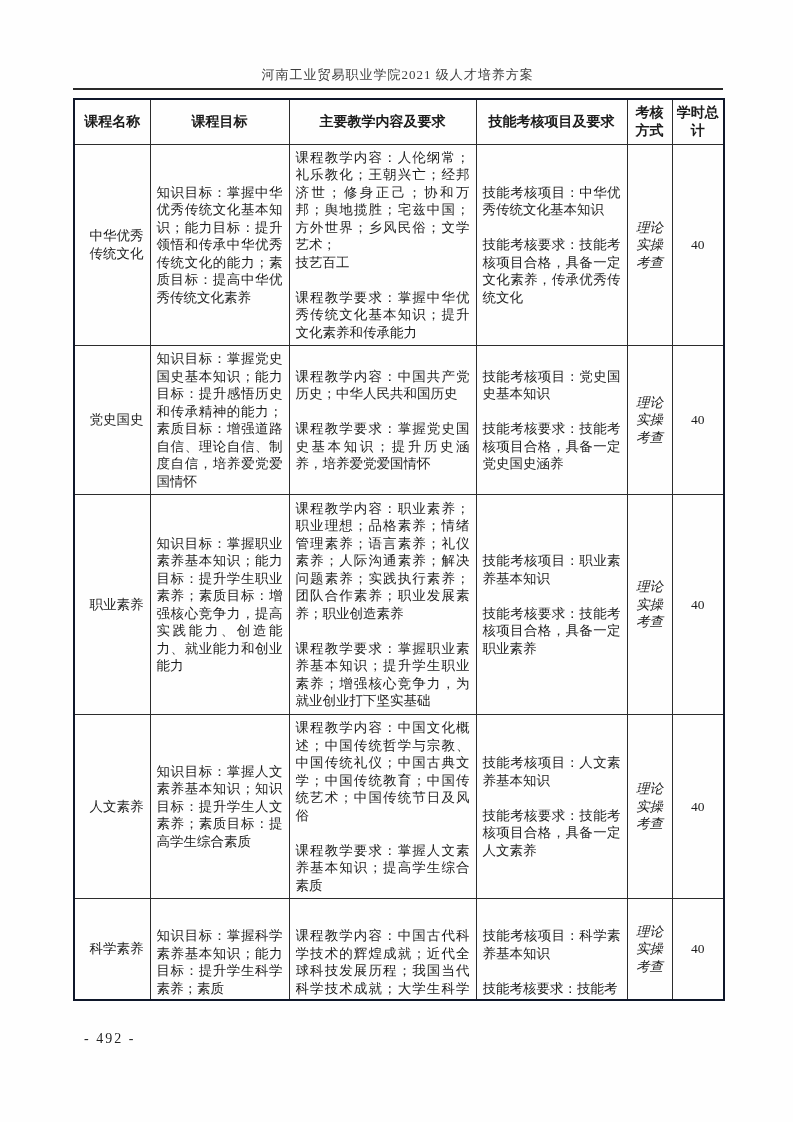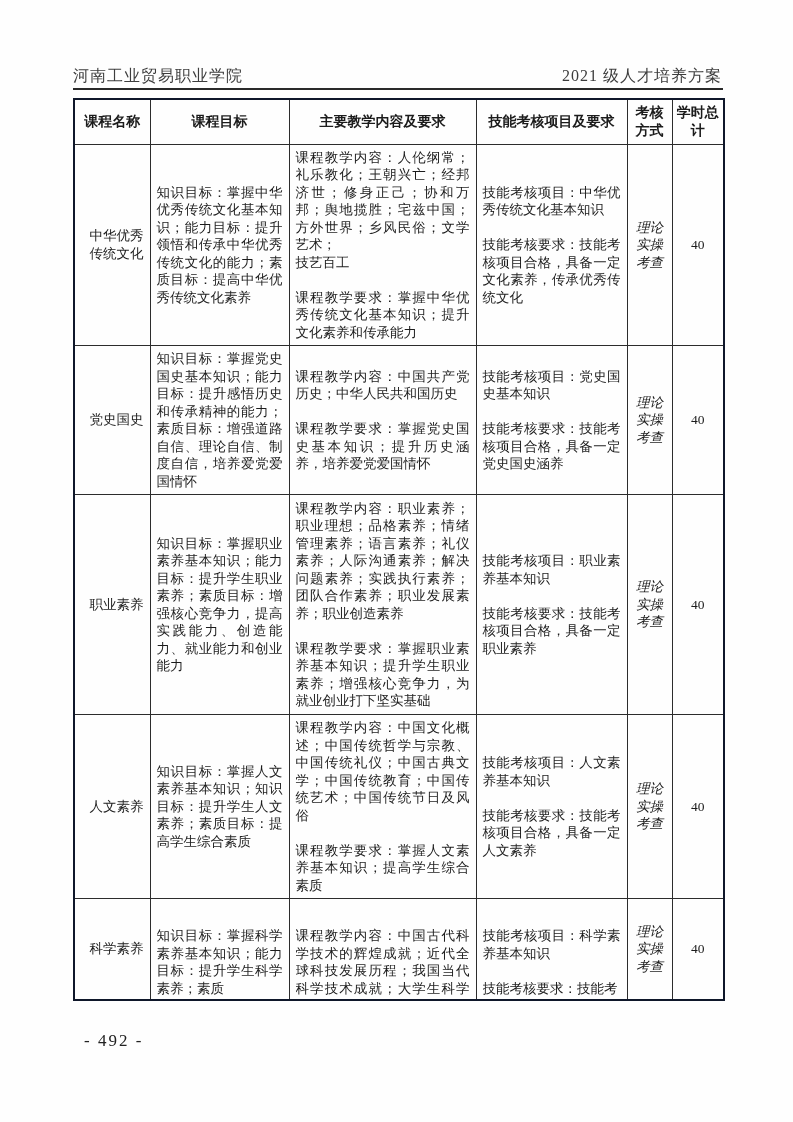--- a/index.html
+++ b/index.html
@@ -7,22 +7,22 @@
     position:relative;
     width:793px;height:1122px;
     margin:0 auto;
     background:#fefefe;
     font-family:"Liberation Serif","DejaVu Serif",serif;
     color:#1c1c1c;
     overflow:hidden;
   }
   .running-head{
     position:absolute;top:66px;left:73px;width:649px;
-    display:flex;justify-content:space-between;align-items:flex-end;
-    font-size:16px;color:#3d3d3d;letter-spacing:1px;
+    display:flex;justify-content:center;align-items:flex-end;
+    font-size:13px;color:#3d3d3d;letter-spacing:1px;
   }
   .head-rule{
     position:absolute;top:88px;left:73px;width:650px;height:0;
     border-top:2px solid #2a2a2a;
   }
   table.course{
     position:absolute;top:98px;left:73px;
     width:650px;
     border-collapse:collapse;
     table-layout:fixed;
@@ -49,21 +49,21 @@
   td.col-obj{padding:4px 10px;}
   td.col-content{padding:4px 5px;}
   td.col-assess{padding:4px 5px;}
   td.col-method{padding:2px 1px;text-align:center;font-style:italic;}
   td.col-hours{text-align:center;}
   tr.row-top td{vertical-align:top;}
   tr.row-clip td.v-top{vertical-align:top;}
   .clip-box{max-height:68px;overflow:hidden;white-space:pre-line;text-align:justify;margin-top:24px;}
   .page-number{
     position:absolute;top:1031px;left:84px;
-    font-size:17px;letter-spacing:2px;color:#222;
+    font-size:14px;letter-spacing:2px;color:#222;
   }
 </style>
 </head>
 <body>
 
 <div class="page">
 
   <div class="running-head">
     <span>河南工业贸易职业学院</span>
     <span>2021 级人才培养方案</span>

